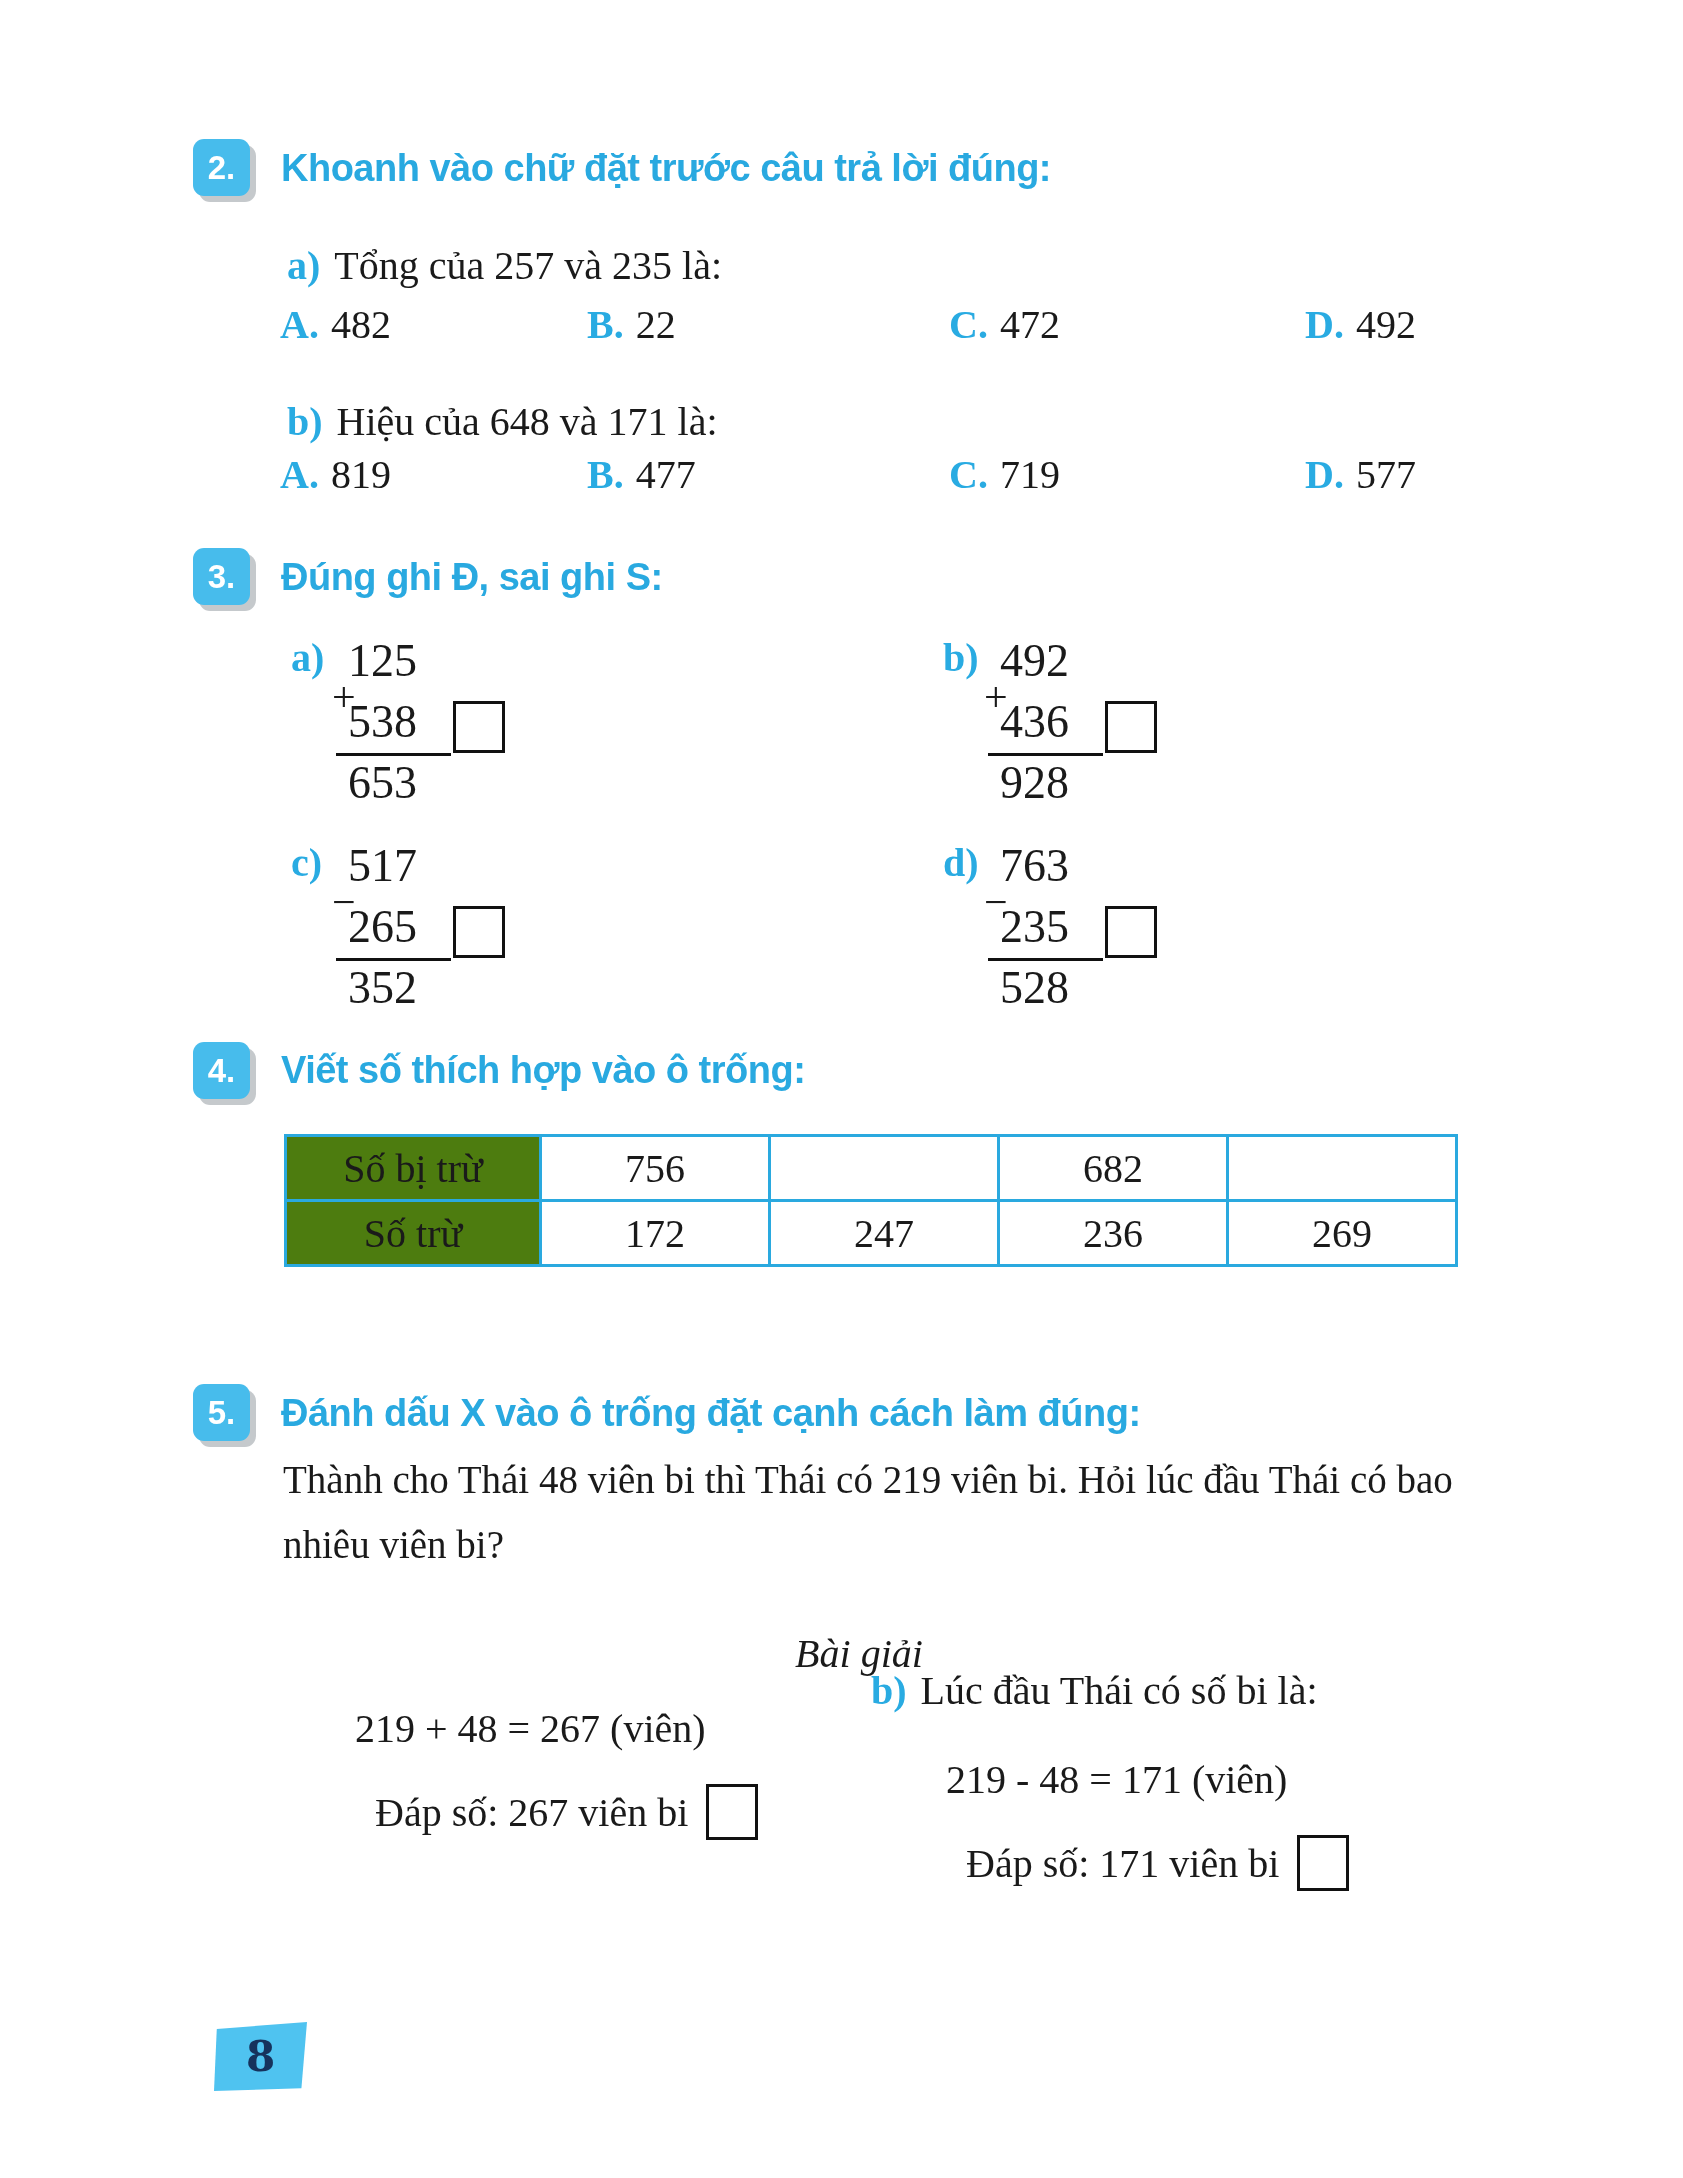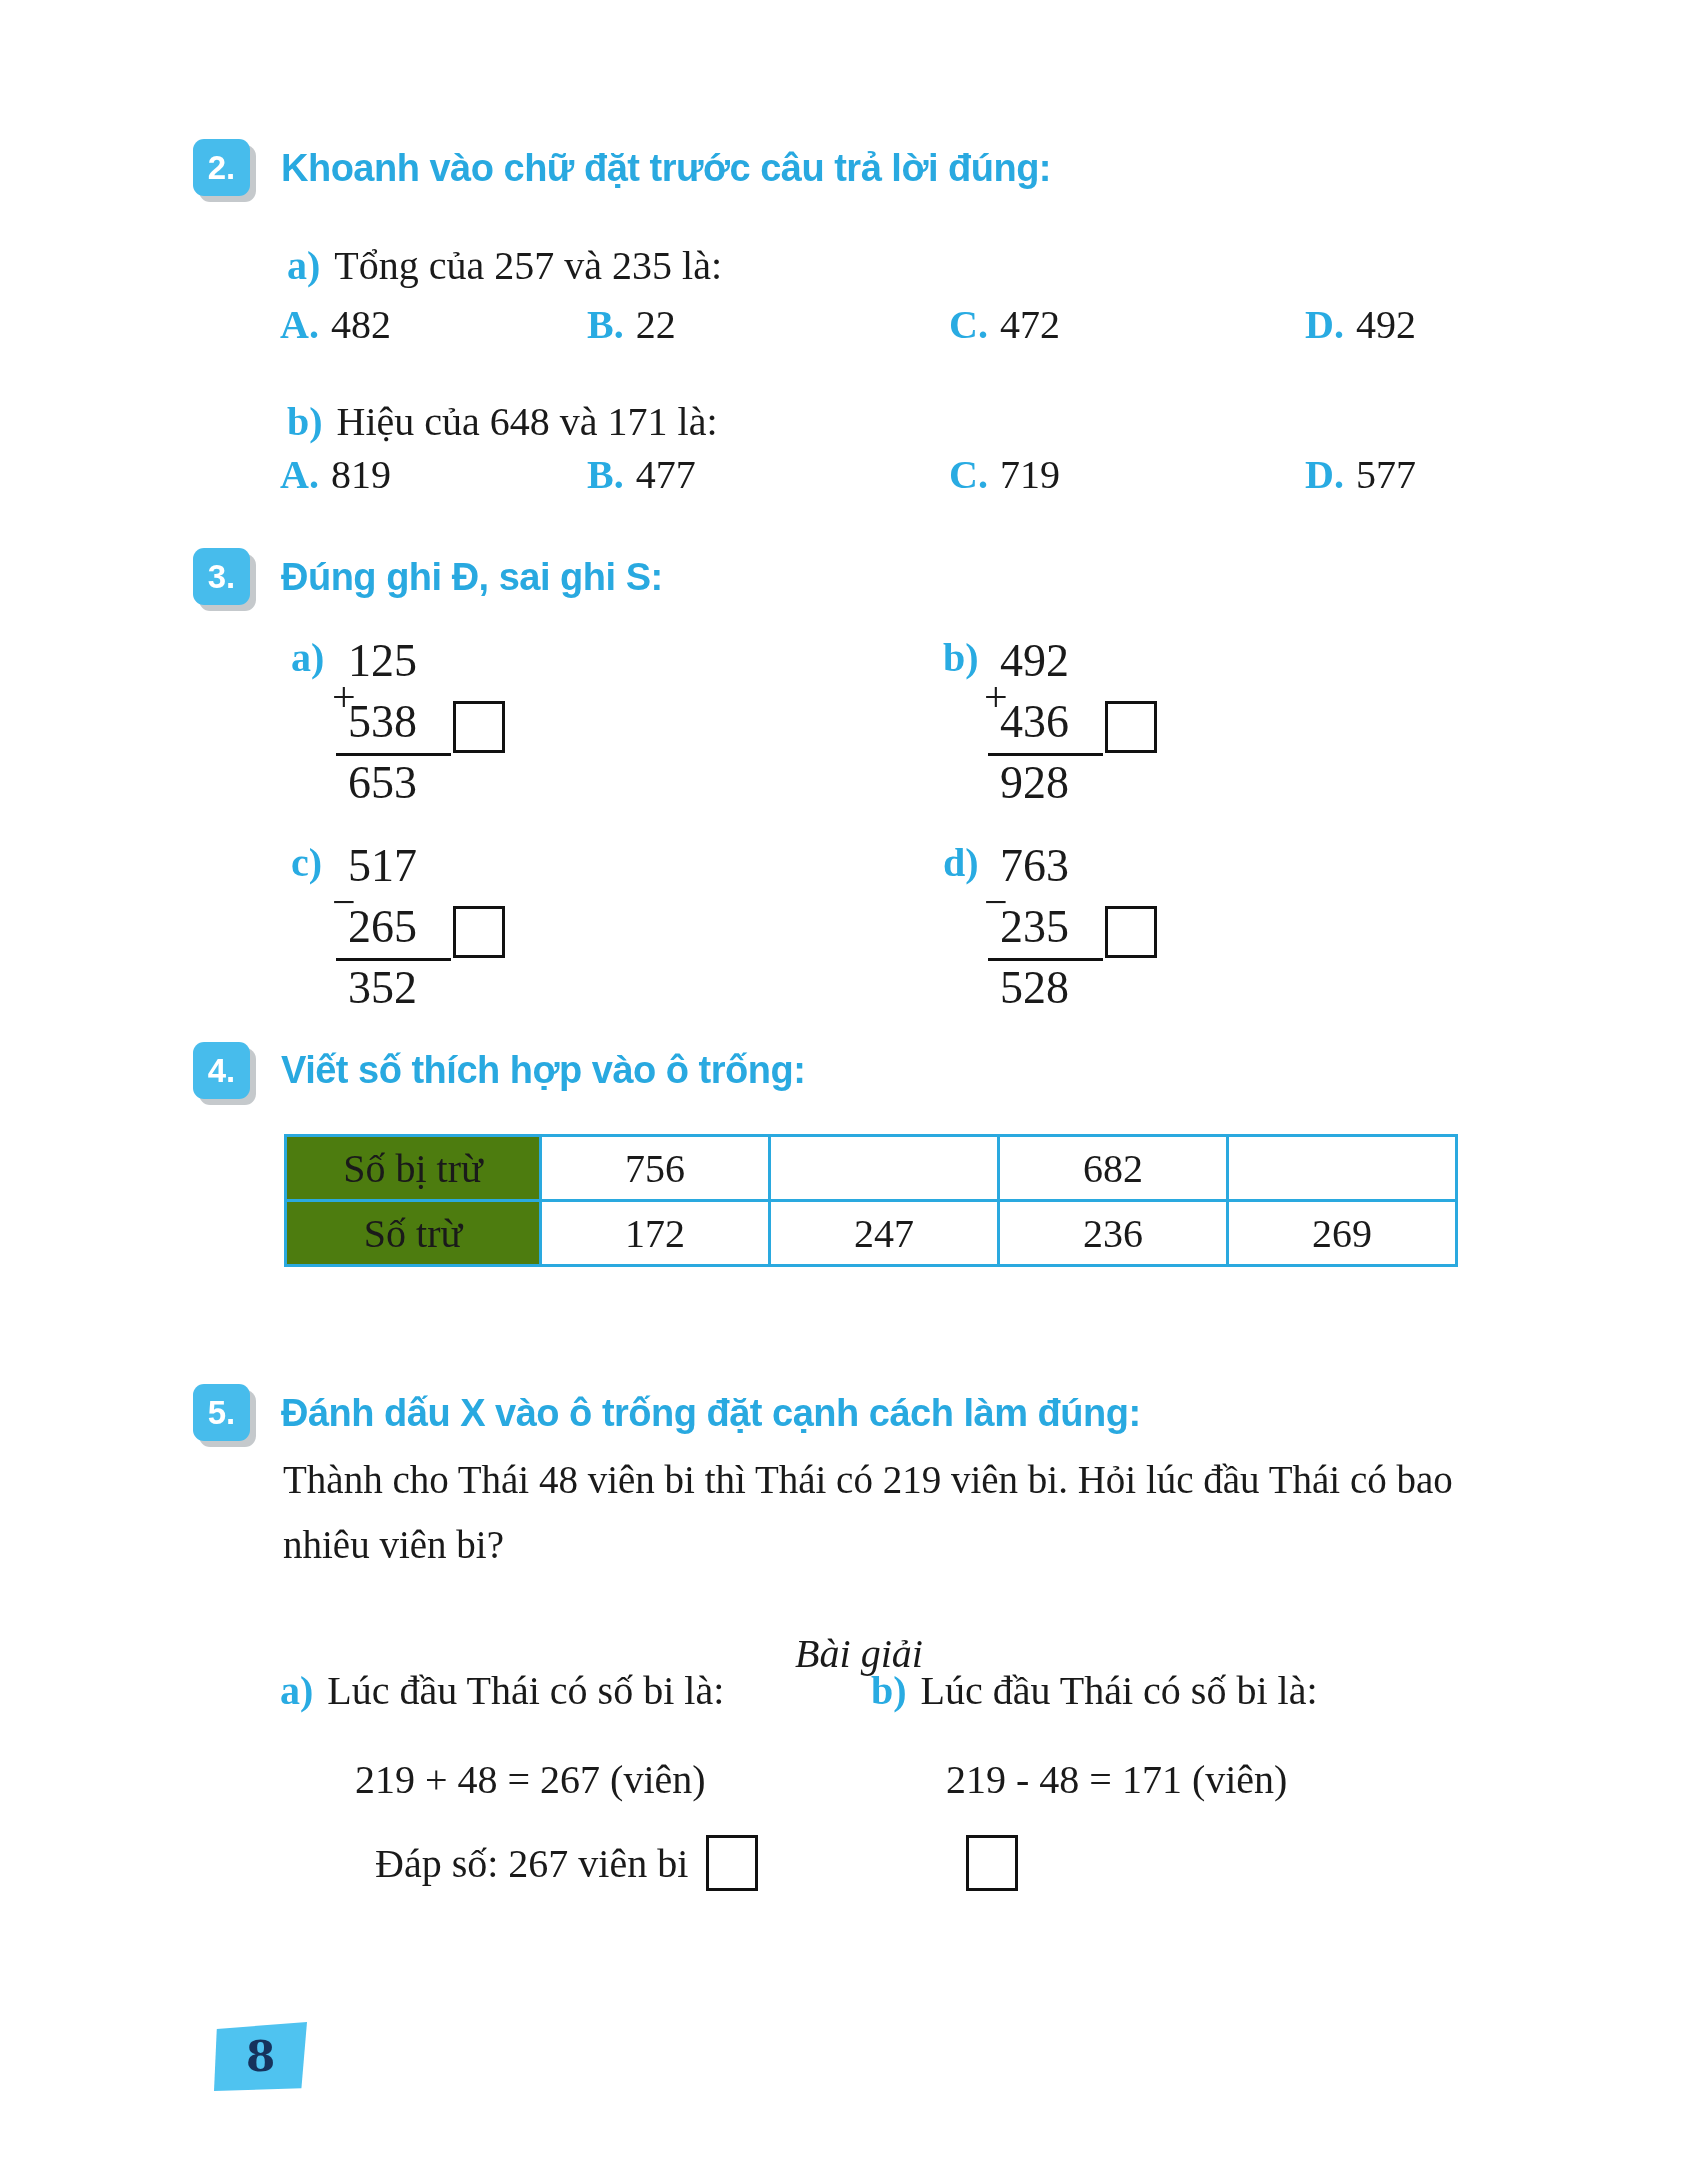--- a/index.html
+++ b/index.html
@@ -165,36 +165,34 @@
   <div class="qbadge" style="top:1384px;">
     <span>5.</span>
   </div>
   <div class="qtitle" style="top:1392px;">Đánh dấu X vào ô trống đặt cạnh cách làm đúng:</div>
 
   <div class="para" style="top:1447px;">Thành cho Thái 48 viên bi thì Thái có 219 viên bi. Hỏi lúc đầu Thái có bao nhiêu viên bi?</div>
 
   <div class="solhead" style="top:1586px;margin-top:44px;">Bài giải</div>
 
   <div class="sol" style="left:280px;top:1665px;">
-    <div class="srow1">
-      <span class="blab">a)</span><span>Lúc đầu Thái có số bi là:</span>
-    </div>
     <div class="srow2">219 + 48 = 267 (viên)</div>
     <div class="srow3">
       <span>Đáp số: 267 viên bi</span>
       <span class="sbox"></span>
     </div>
   </div>
 
   <div class="sol" style="left:871px;top:1665px;">
     <div class="srow1">
       <span class="blab">b)</span><span>Lúc đầu Thái có số bi là:</span>
     </div>
     <div class="srow2">219 - 48 = 171 (viên)</div>
     <div class="srow3">
+      <span>Đáp số: 171 viên bi</span>
       <span class="sbox"></span>
     </div>
   </div>
 
   <div class="pagebadge">
     <span>8</span>
   </div>
 
 </div>
 

